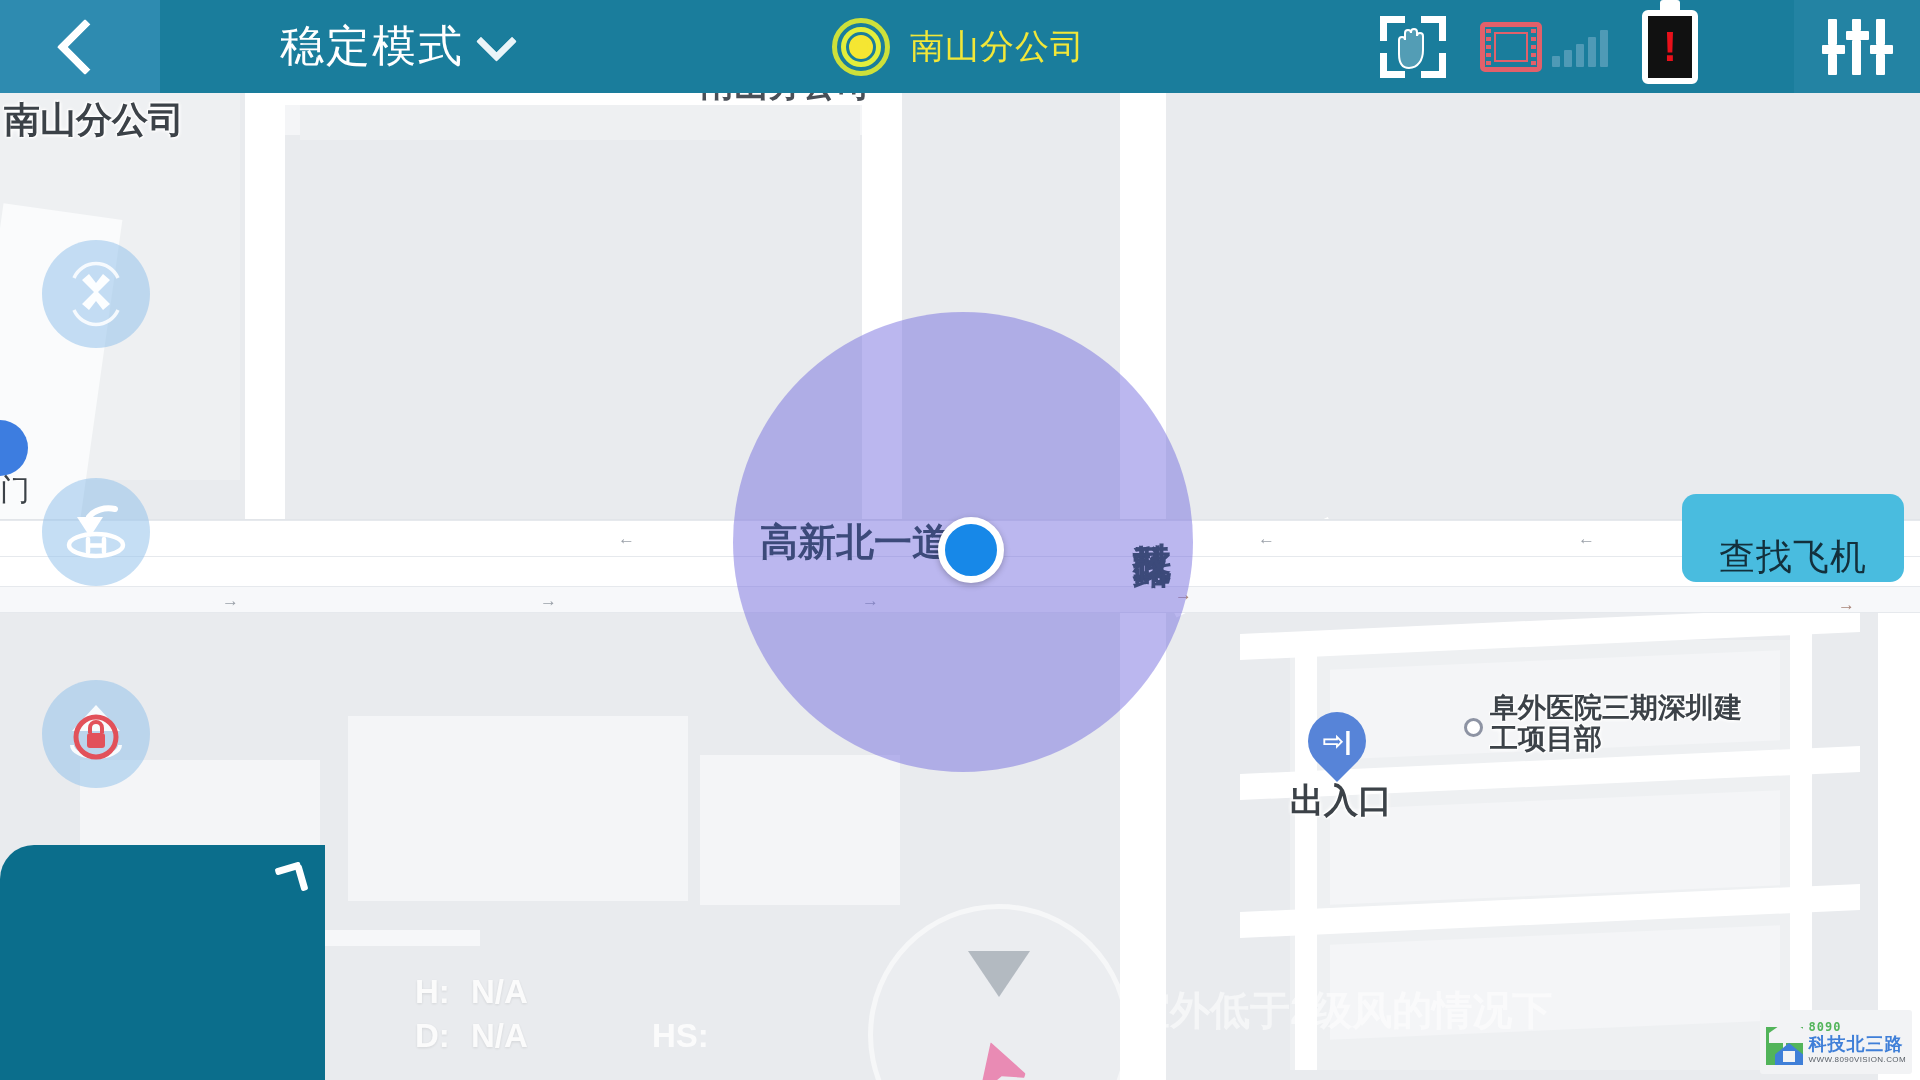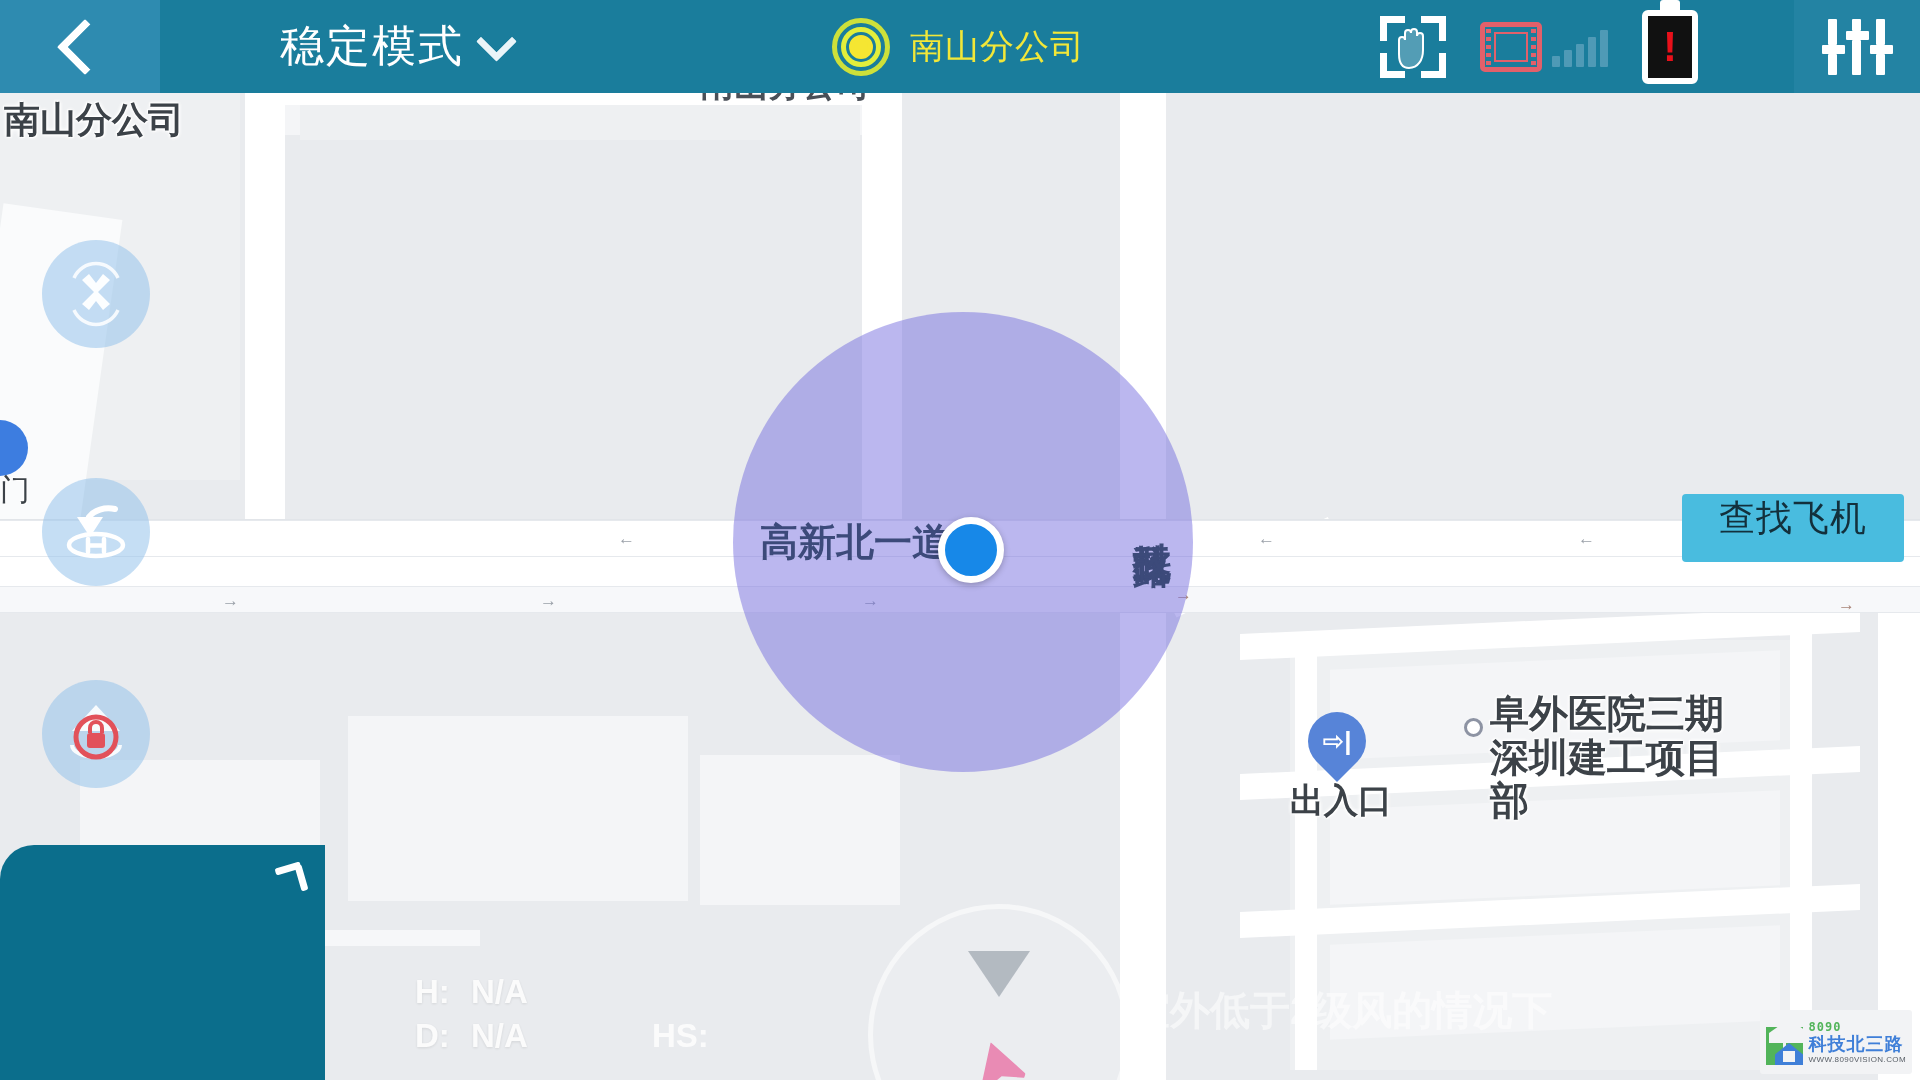--- a/index.html
+++ b/index.html
@@ -82,37 +82,37 @@
   
   .lbl{position:absolute;color:#3c4248;white-space:nowrap;
        text-shadow:0 0 5px #fff,0 0 5px #fff,0 0 3px #fff,1px 1px 0 #fff,-1px -1px 0 #fff;}
   .lbl-building{left:4px;top:96px;font-size:36px;font-weight:bold;}
   .lbl-parkcut{left:700px;top:62px;font-size:34px;font-weight:bold;color:#4a5058;}
   .lbl-park{left:960px;top:117px;font-size:34px;font-weight:bold;}
   .lbl-street-h{left:760px;top:517px;font-size:38px;font-weight:bold;color:#3c4a7a;text-shadow:none;}
   .lbl-street-v{left:1126px;top:512px;font-size:38px;font-weight:bold;color:#3c4a7a;
         writing-mode:vertical-rl;text-shadow:none;letter-spacing:2px;}
   .lbl-entry{left:1290px;top:778px;font-size:34px;font-weight:bold;}
-  .lbl-poi{left:1490px;top:692px;font-size:39px;font-weight:bold;line-height:1.12;white-space:normal;width:260px;}
+  .lbl-poi{left:1490px;top:692px;font-size:28px;font-weight:bold;line-height:1.12;white-space:normal;width:260px;}
   .poi-dot{position:absolute;left:1464px;top:718px;width:13px;height:13px;border-radius:50%;
       border:3px solid #8d93a3;background:#fff;}
 
   .pin{position:absolute;left:1308px;top:712px;width:58px;height:58px;background:#5784d8;border-radius:50% 50% 50% 0;
       transform:rotate(-45deg);display:flex;align-items:center;justify-content:center;}
   .pin em{transform:rotate(45deg);color:#fff;font-size:26px;font-style:normal;font-weight:bold;}
 
   
   .acc{position:absolute;left:733px;top:312px;width:460px;height:460px;border-radius:50%;
        background:rgba(112,104,222,.48);}
   .selfdot{position:absolute;left:938px;top:517px;width:52px;height:52px;border-radius:50%;
        background:#1788e8;border:7px solid #fff;box-shadow:0 2px 6px rgba(0,0,0,.25);}
 
   
-  .findbtn{position:absolute;left:1682px;top:494px;width:222px;height:68px;background:#49bcdf;
-       border-radius:4px;display:flex;align-items:flex-start;justify-content:center;cursor:pointer;}
+  .findbtn{position:absolute;left:1682px;top:494px;width:222px;height:88px;background:#49bcdf;
+       border-radius:14px;display:flex;align-items:flex-end;justify-content:center;cursor:pointer;}
   .findbtn span{color:#13303c;font-size:36px;letter-spacing:1px;}
 
   
   .fpv{position:absolute;left:0;bottom:0;width:325px;height:235px;background:#0b6e8c;
        border-radius:34px 0 0 0;cursor:pointer;}
   .fpv-exp{position:absolute;right:18px;top:16px;width:34px;height:34px;}
   .fpv-exp b{position:absolute;background:#fff;border-radius:2px;}
 
   .hud{position:absolute;left:415px;bottom:22px;color:#fff;opacity:.82;font-size:33px;
        line-height:1.34;font-weight:bold;text-shadow:0 1px 3px rgba(0,0,0,.12);}

